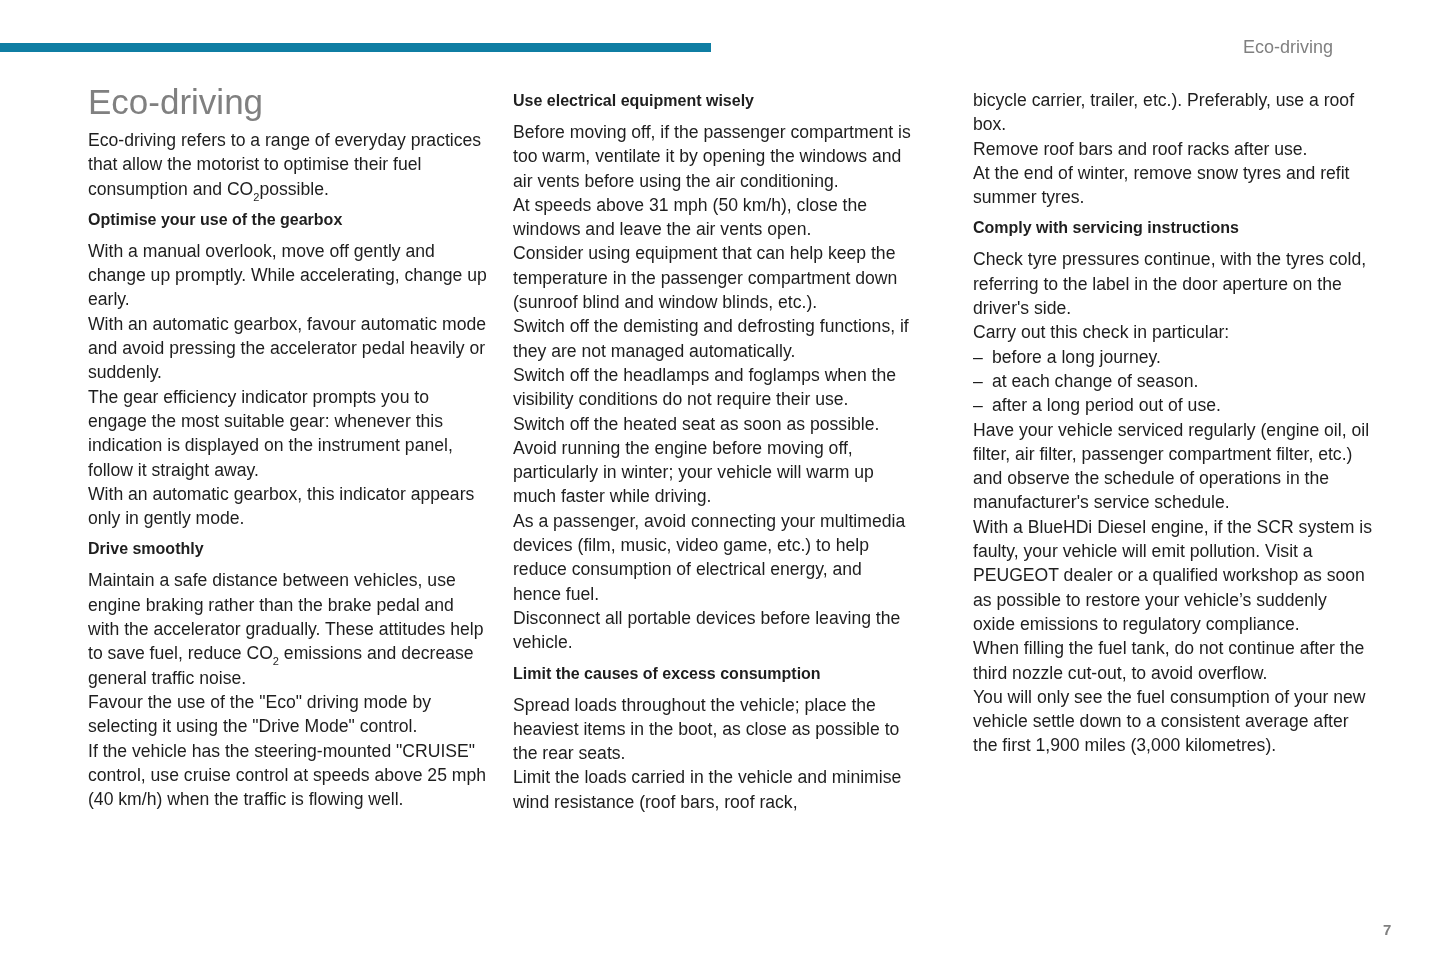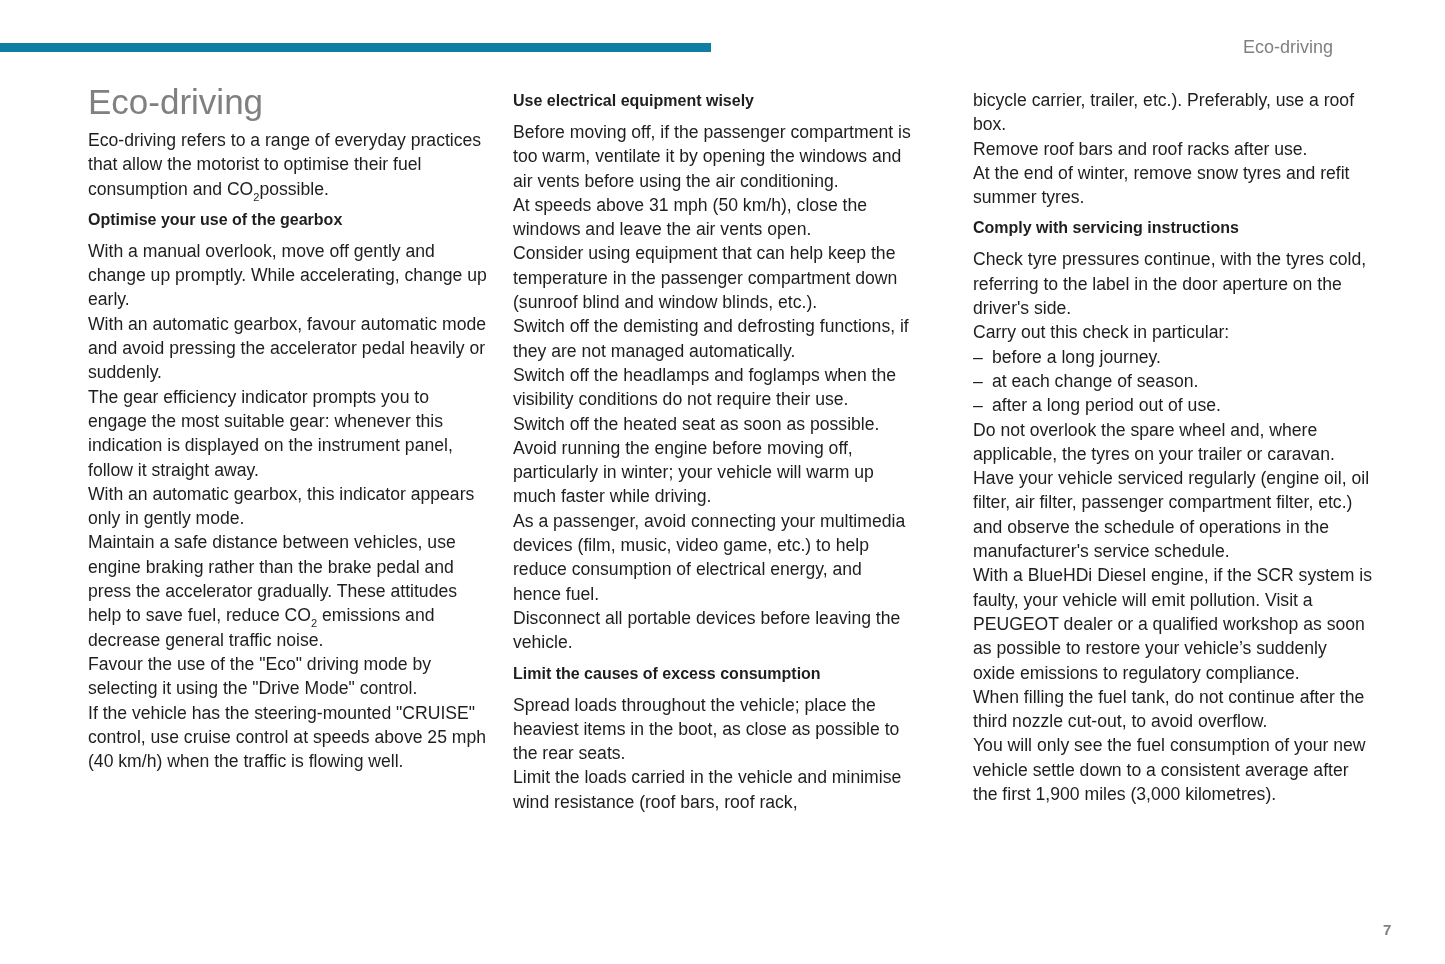--- a/index.html
+++ b/index.html
@@ -29,21 +29,22 @@
 <div class="running-head">Eco-driving</div>
 
 <div class="col col1">
   <h1 class="title">Eco-driving</h1>
   <p><span>Eco-driving refers to a range of everyday practices that allow the motorist to optimise their fuel consumption and CO</span><sub>2</sub><span>possible.</span></p>
   <h2>Optimise your use of the gearbox</h2>
   <p>With a manual overlook, move off gently and change up promptly. While accelerating, change up early.</p>
   <p>With an automatic gearbox, favour automatic mode and avoid pressing the accelerator pedal heavily or suddenly.</p>
   <p>The gear efficiency indicator prompts you to engage the most suitable gear: whenever this indication is displayed on the instrument panel, follow it straight away.</p>
   <p>With an automatic gearbox, this indicator appears only in gently mode.</p>
-  <p><span>Maintain a safe distance between vehicles, use engine braking rather than the brake pedal and press the accelerator gradually. These attitudes help to save fuel, reduce CO</span><sub>2</sub><span> emissions and decrease general traffic noise.</span></p>
+  <h2>Drive smoothly</h2>
+  <p><span>Maintain a safe distance between vehicles, use engine braking rather than the brake pedal and with the accelerator gradually. These attitudes help to save fuel, reduce CO</span><sub>2</sub><span> emissions and decrease general traffic noise.</span></p>
   <p>Favour the use of the "Eco" driving mode by selecting it using the "Drive Mode" control.</p>
   <p>If the vehicle has the steering-mounted "CRUISE" control, use cruise control at speeds above 25 mph (40 km/h) when the traffic is flowing well.</p>
 </div>
 
 <div class="col col2">
   <h2>Use electrical equipment wisely</h2>
   <p>Before moving off, if the passenger compartment is too warm, ventilate it by opening the windows and air vents before using the air conditioning.</p>
   <p>At speeds above 31 mph (50 km/h), close the windows and leave the air vents open.</p>
   <p>Consider using equipment that can help keep the temperature in the passenger compartment down (sunroof blind and window blinds, etc.).</p>
   <p>Switch off the demisting and defrosting functions, if they are not managed automatically.</p>
@@ -69,20 +70,19 @@
       <span>before a long journey.</span>
     </div>
   <div class="dash">
       <span class="d">–</span>
       <span>at each change of season.</span>
     </div>
   <div class="dash">
       <span class="d">–</span>
       <span>after a long period out of use.</span>
     </div>
-  <p>Do not overlook the spare wheel and, where applicable, the tyres on your trailer or caravan.</p>
   <p>Have your vehicle serviced regularly (engine oil, oil filter, air filter, passenger compartment filter, etc.) and observe the schedule of operations in the manufacturer's service schedule.</p>
   <p>With a BlueHDi Diesel engine, if the SCR system is faulty, your vehicle will emit pollution. Visit a PEUGEOT dealer or a qualified workshop as soon as possible to restore your vehicle’s suddenly oxide emissions to regulatory compliance.</p>
   <p>When filling the fuel tank, do not continue after the third nozzle cut-out, to avoid overflow.</p>
   <p>You will only see the fuel consumption of your new vehicle settle down to a consistent average after the first 1,900 miles (3,000 kilometres).</p>
 </div>
 
 <div class="page-num">7</div>
 
 </body></html>

